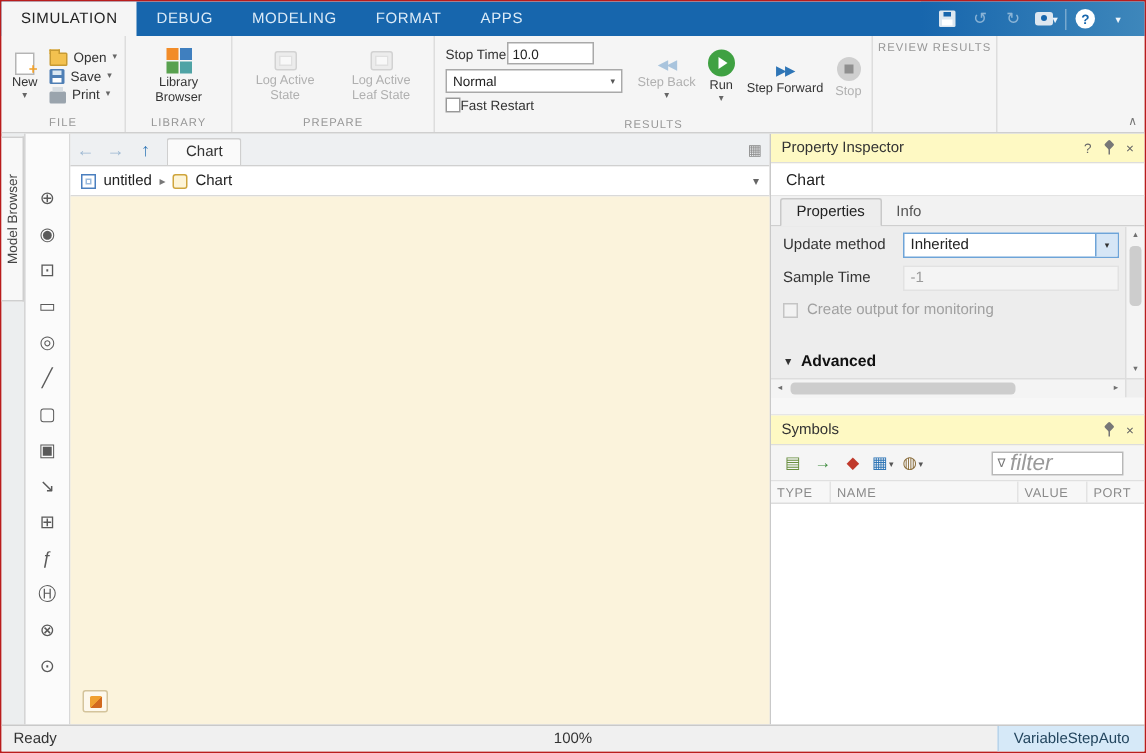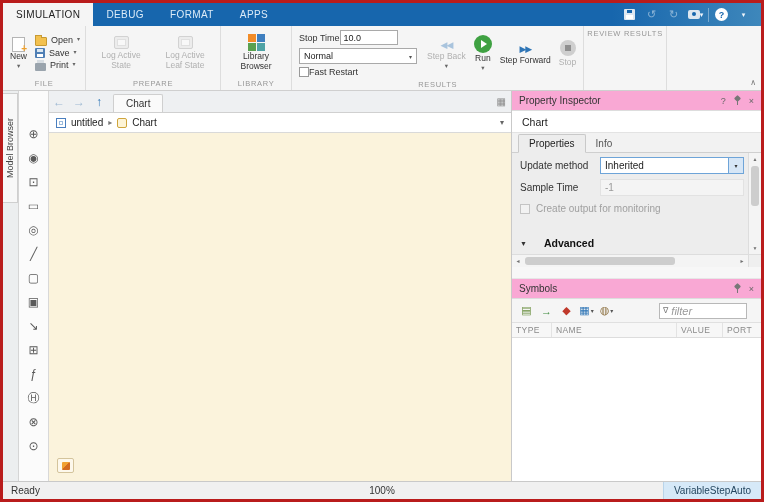--- a/index.html
+++ b/index.html
@@ -1,18 +1,18 @@
 <!DOCTYPE html>
 <html><head>
 <meta charset="utf-8">
 <style>
   *{margin:0;padding:0;box-sizing:border-box}
   html,body{background:#9a9a9a}
   body{font-family:"Liberation Sans",sans-serif;-webkit-font-smoothing:antialiased}
-  .window{width:764px;height:502px;background:#f5f5f5;border:3px solid #b91c1c;display:flex;flex-direction:column;overflow:hidden;position:relative}
+  .window{width:764px;height:502px;background:#f5f5f5;border:1px solid #b91c1c;display:flex;flex-direction:column;overflow:hidden;position:relative}
 
   
   .tabbar{height:23px;background:#1766ad;display:flex;align-items:stretch;flex:0 0 auto}
   .tab{padding:0 13px;display:flex;align-items:center;color:#dcebf7;font-size:10px;letter-spacing:.4px;cursor:default}
   .tab.active{background:#f5f5f5;color:#222}
   .qat{margin-left:auto;display:flex;align-items:center;gap:3px;padding:0 8px;background:linear-gradient(90deg,#1766ad,#3e87bb)}
   .qat-btn{min-width:19px;height:17px;display:flex;align-items:center;justify-content:center;color:#f0f6fb;font-size:11px;border-radius:2px}
   .qat-btn.dis{opacity:.5}
   .qat-sep{width:1px;height:14px;background:rgba(255,255,255,.35)}
   .floppy{width:11px;height:11px;background:#dde7f0;border-radius:1px;position:relative;display:inline-block}
@@ -91,56 +91,56 @@
   .crumb-caret{margin-left:auto;font-size:8px;color:#666}
   .ic-model{width:10px;height:10px;background:#fff;border:1px solid #4a7fbf;position:relative;display:inline-block}
   .ic-model::after{content:"";position:absolute;inset:2px;border:1px solid #9bbbdd}
   .ic-chart{width:10px;height:10px;background:#fdf4d7;border:1px solid #cfa53c;border-radius:2px;display:inline-block}
   .canvas{flex:1;background:#fbf3dc;position:relative}
   .badge{position:absolute;left:8px;bottom:8px;width:17px;height:15px;background:#fdf8ec;border:1px solid #d4c49c;border-radius:2px;display:flex;align-items:center;justify-content:center}
   .badge i{width:8px;height:8px;display:block;background:linear-gradient(135deg,#f0a030 50%,#d2691e 50%);border-radius:1px}
 
   
   .right-panel{width:250px;border-left:1px solid #c9c9c9;display:flex;flex-direction:column;background:#fff;flex:0 0 auto}
-  .panel-header{height:20px;background:#f9a8d4;border-bottom:1px solid #ddd;display:flex;align-items:center;padding:0 7px;font-size:10px;color:#333;flex:0 0 auto}
+  .panel-header{height:20px;background:#fef9c3;border-bottom:1px solid #ddd;display:flex;align-items:center;padding:0 7px;font-size:10px;color:#333;flex:0 0 auto}
   .hicons{margin-left:auto;display:flex;gap:7px;align-items:center;color:#666;font-size:9px}
   .pin-icon{position:relative;width:9px;height:11px;display:inline-block}
   .pin-icon::before{content:"";position:absolute;top:1px;left:2px;width:5px;height:5px;background:#777;transform:rotate(45deg);border-radius:1px}
   .pin-icon::after{content:"";position:absolute;top:6px;left:4px;width:1px;height:4px;background:#777}
   .hbtn{display:flex;align-items:center;justify-content:center}
   .pi-object{height:22px;display:flex;align-items:center;padding:0 10px;font-size:10.5px;border-bottom:1px solid #e3e3e3;color:#222;background:#fff;flex:0 0 auto}
   .pi-tabs{height:20px;background:#f2f2f2;display:flex;align-items:flex-end;padding-left:6px;border-bottom:1px solid #cfcfcf;flex:0 0 auto}
   .pi-tab{padding:3px 10px;font-size:10px;color:#555}
   .pi-tab.active{background:#ededed;border:1px solid #c9c9c9;border-bottom:1px solid #ededed;color:#222;border-radius:2px 2px 0 0;margin-bottom:-1px}
   .pi-content{height:114px;background:#ededed;position:relative;flex:0 0 auto;overflow:hidden}
   .pi-row{display:flex;align-items:center;height:20px;padding:0 17px 0 8px;font-size:10px;color:#333;margin-top:2px}
   .plabel{width:80px;flex:0 0 auto}
   .update-select{flex:1;height:17px;background:#fff;border:1px solid #6ea4d8;display:flex;align-items:center;padding-left:4px;font-size:10px;color:#222}
   .us-caret{margin-left:auto;width:15px;height:100%;background:#d6e6f6;border-left:1px solid #6ea4d8;display:flex;align-items:center;justify-content:center;font-size:6px;color:#333}
   .sample-value{flex:1;height:17px;display:flex;align-items:center;padding-left:4px;color:#9a9a9a;background:#f4f4f4;border:1px solid #e2e2e2;font-size:10px}
   .pi-check{display:flex;align-items:center;gap:6px;padding:6px 8px 0 8px;font-size:10px;color:#a0a0a0}
-  .pi-advanced{position:absolute;left:0;bottom:15px;height:18px;display:flex;align-items:center;gap:17px;padding-left:8px;font-weight:bold;font-size:10.5px;color:#111}
+  .pi-advanced{position:absolute;left:0;bottom:15px;height:18px;display:flex;align-items:center;gap:5px;padding-left:8px;font-weight:bold;font-size:10.5px;color:#111}
   .adv-caret{font-size:7px;color:#333}
   .vscroll{position:absolute;top:0;right:0;bottom:13px;width:13px;background:#f4f4f4;border-left:1px solid #ddd}
   .vscroll .sb-u{position:absolute;top:0;left:0;right:0;height:12px;font-size:5px;color:#707070;display:flex;align-items:center;justify-content:center}
   .vscroll .sb-d{position:absolute;bottom:0;left:0;right:0;height:12px;font-size:5px;color:#707070;display:flex;align-items:center;justify-content:center}
   .vscroll .vthumb{position:absolute;top:13px;left:2px;right:2px;height:40px;background:#cdcdcd;border-radius:3px}
   .hscroll{position:absolute;left:0;right:13px;bottom:0;height:13px;background:#f4f4f4;border-top:1px solid #ddd}
   .hscroll .sb-l{position:absolute;left:0;top:0;bottom:0;width:12px;font-size:5px;color:#707070;display:flex;align-items:center;justify-content:center}
   .hscroll .sb-r{position:absolute;right:0;top:0;bottom:0;width:12px;font-size:5px;color:#707070;display:flex;align-items:center;justify-content:center}
   .hscroll .hthumb{position:absolute;left:13px;top:2px;height:8px;width:150px;background:#cdcdcd;border-radius:3px}
   .sb-corner{position:absolute;right:0;bottom:0;width:13px;height:13px;background:#efefef;border-left:1px solid #ddd;border-top:1px solid #ddd}
   .panel-gap{height:12px;background:#f7f7f7;border-bottom:1px solid #e6e6e6;flex:0 0 auto}
   .sym-toolbar{height:24px;background:#f5f5f5;display:flex;align-items:center;gap:3px;padding:0 6px;border-bottom:1px solid #e0e0e0;flex:0 0 auto}
   .sym-btn{width:17px;height:17px;display:flex;align-items:center;justify-content:center;font-size:11px;border-radius:2px;position:relative}
   .sym-btn .mini-caret{font-size:6px;color:#555;margin-left:1px}
   .c-data{color:#6a8f3f}.c-in{color:#3d8b3d}.c-ev{color:#c0392b}.c-view{color:#2e75b6}.c-misc{color:#8a6d3b}
   .filter{margin-left:auto;margin-right:8px;width:88px;height:16px;background:#fff;border:1px solid #b8b8b8;display:flex;align-items:center;padding:0 3px;gap:3px}
   .funnel{font-size:8px;color:#777}
-  .filter input{border:none;outline:none;width:100%;font-size:11px;font-family:"Liberation Sans",sans-serif;color:#333;background:transparent}
+  .filter input{border:none;outline:none;width:100%;font-size:15px;font-family:"Liberation Sans",sans-serif;color:#333;background:transparent}
   .filter input::placeholder{font-style:italic;color:#9a9a9a}
   .sym-thead{height:15px;display:flex;background:#f7f7f7;border-bottom:1px solid #ddd;font-size:8.5px;color:#8a8a8a;letter-spacing:.4px;flex:0 0 auto}
   .th{padding:2px 4px;border-right:1px solid #e3e3e3;display:flex;align-items:center}
   .th.t-type{width:40px}.th.t-name{flex:1}.th.t-value{width:46px}.th.t-port{width:38px;border-right:none}
   .sym-body{flex:1;background:#fff}
 
   
   .statusbar{height:18px;background:#f0f0f0;border-top:1px solid #c9c9c9;display:flex;align-items:center;font-size:10px;color:#333;position:relative;padding-left:8px;flex:0 0 auto}
   .status-zoom{position:absolute;left:50%;transform:translateX(-50%)}
   .status-solver{margin-left:auto;background:#d6e9f8;border-left:1px solid #b9d4ea;padding:0 10px;height:100%;display:flex;align-items:center;color:#24465f}
@@ -151,20 +151,23 @@
 <div class="window">
 
   <div class="tabbar">
     <div class="tab active">
         <span>SIMULATION</span>
       </div>
     <div class="tab">
         <span>DEBUG</span>
       </div>
     <div class="tab">
+        <span>MODELING</span>
+      </div>
+    <div class="tab">
         <span>FORMAT</span>
       </div>
     <div class="tab">
         <span>APPS</span>
       </div>
     <div class="qat">
       <div class="qat-btn">
           <span class="floppy"></span>
         </div>
       <div class="qat-btn dis">
@@ -208,49 +211,49 @@
             <span class="scaret">▾</span>
           </div>
           <div class="small-btn">
             <span class="icon-printer"></span>
             <span>Print</span>
             <span class="scaret">▾</span>
           </div>
         </div>
       </div>
       <div class="ts-caption">FILE</div>
-    </div>
-
-    <div class="ts-section">
-      <div class="ts-items">
-        <div class="big-btn dis">
-          <span class="icon-log"></span>
-          <span class="lbl">Log Active State</span>
-        </div>
-        <div class="big-btn dis">
-          <span class="icon-log"></span>
-          <span class="lbl">Log Active Leaf State</span>
-        </div>
-      </div>
-      <div class="ts-caption">PREPARE</div>
     </div>
 
     <div class="ts-section">
       <div class="ts-items">
         <div class="big-btn">
           <span class="icon-lib">
               <i></i>
               <i></i>
               <i></i>
               <i></i>
             </span>
           <span class="lbl">Library Browser</span>
         </div>
       </div>
       <div class="ts-caption">LIBRARY</div>
+    </div>
+
+    <div class="ts-section">
+      <div class="ts-items">
+        <div class="big-btn dis">
+          <span class="icon-log"></span>
+          <span class="lbl">Log Active State</span>
+        </div>
+        <div class="big-btn dis">
+          <span class="icon-log"></span>
+          <span class="lbl">Log Active Leaf State</span>
+        </div>
+      </div>
+      <div class="ts-caption">PREPARE</div>
     </div>
 
     <div class="ts-section">
       <div class="ts-items">
         <div class="sim-fields">
           <div class="sim-row">
             <span>Stop Time</span>
             <input class="stoptime-input" value="10.0" style="">
           </div>
           <div class="mini-select">

